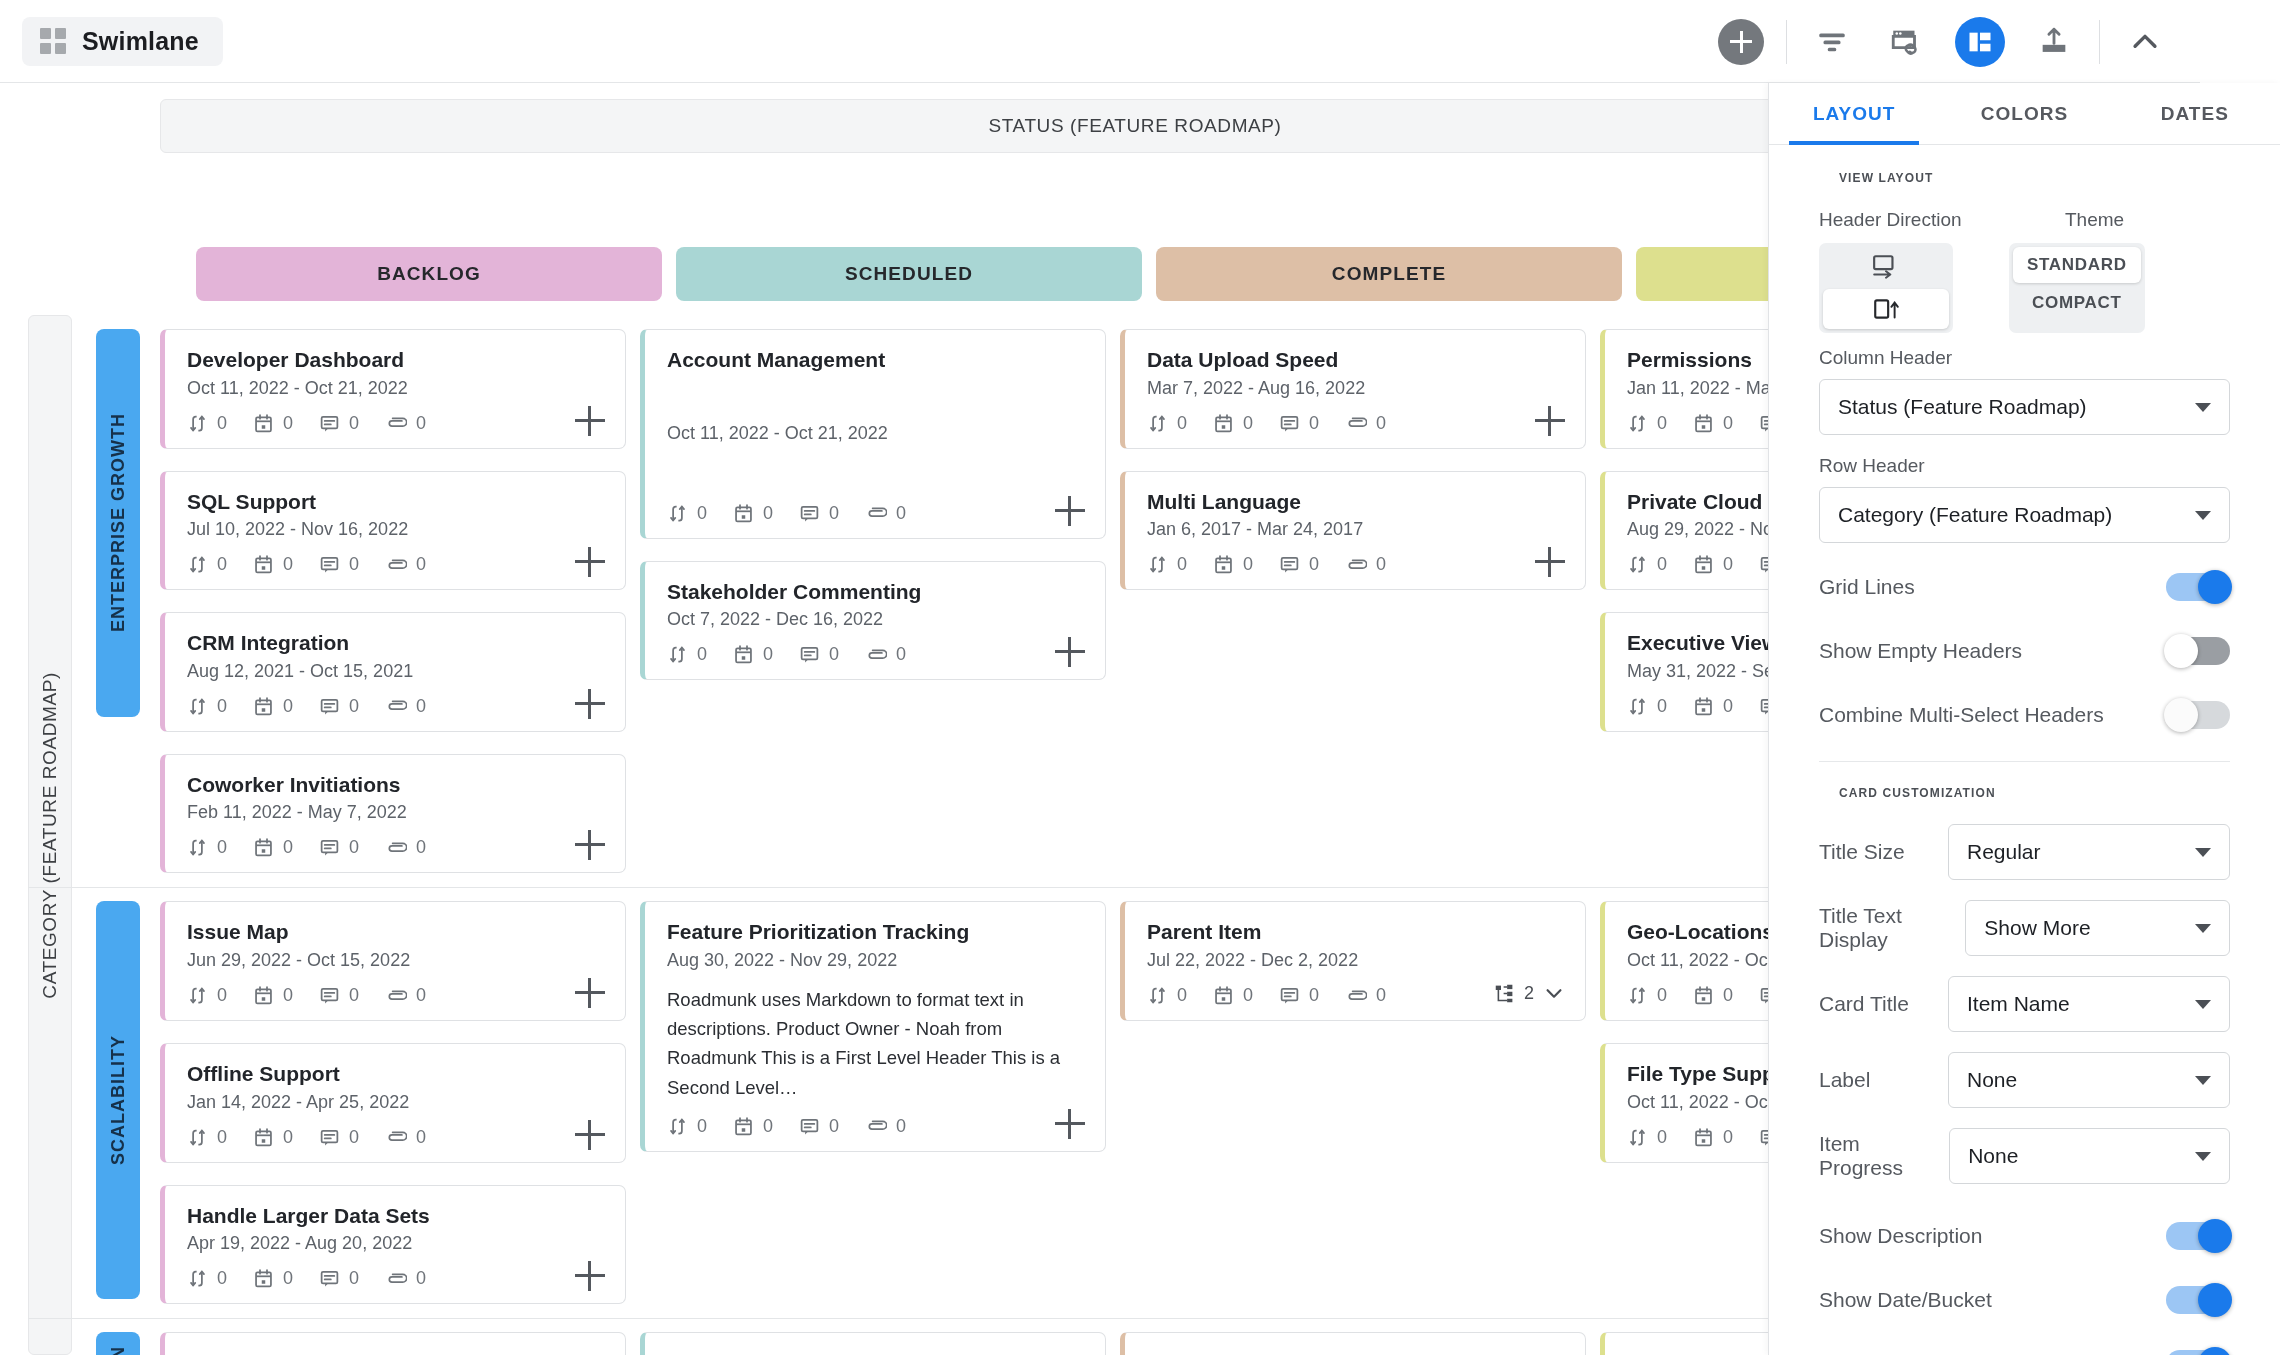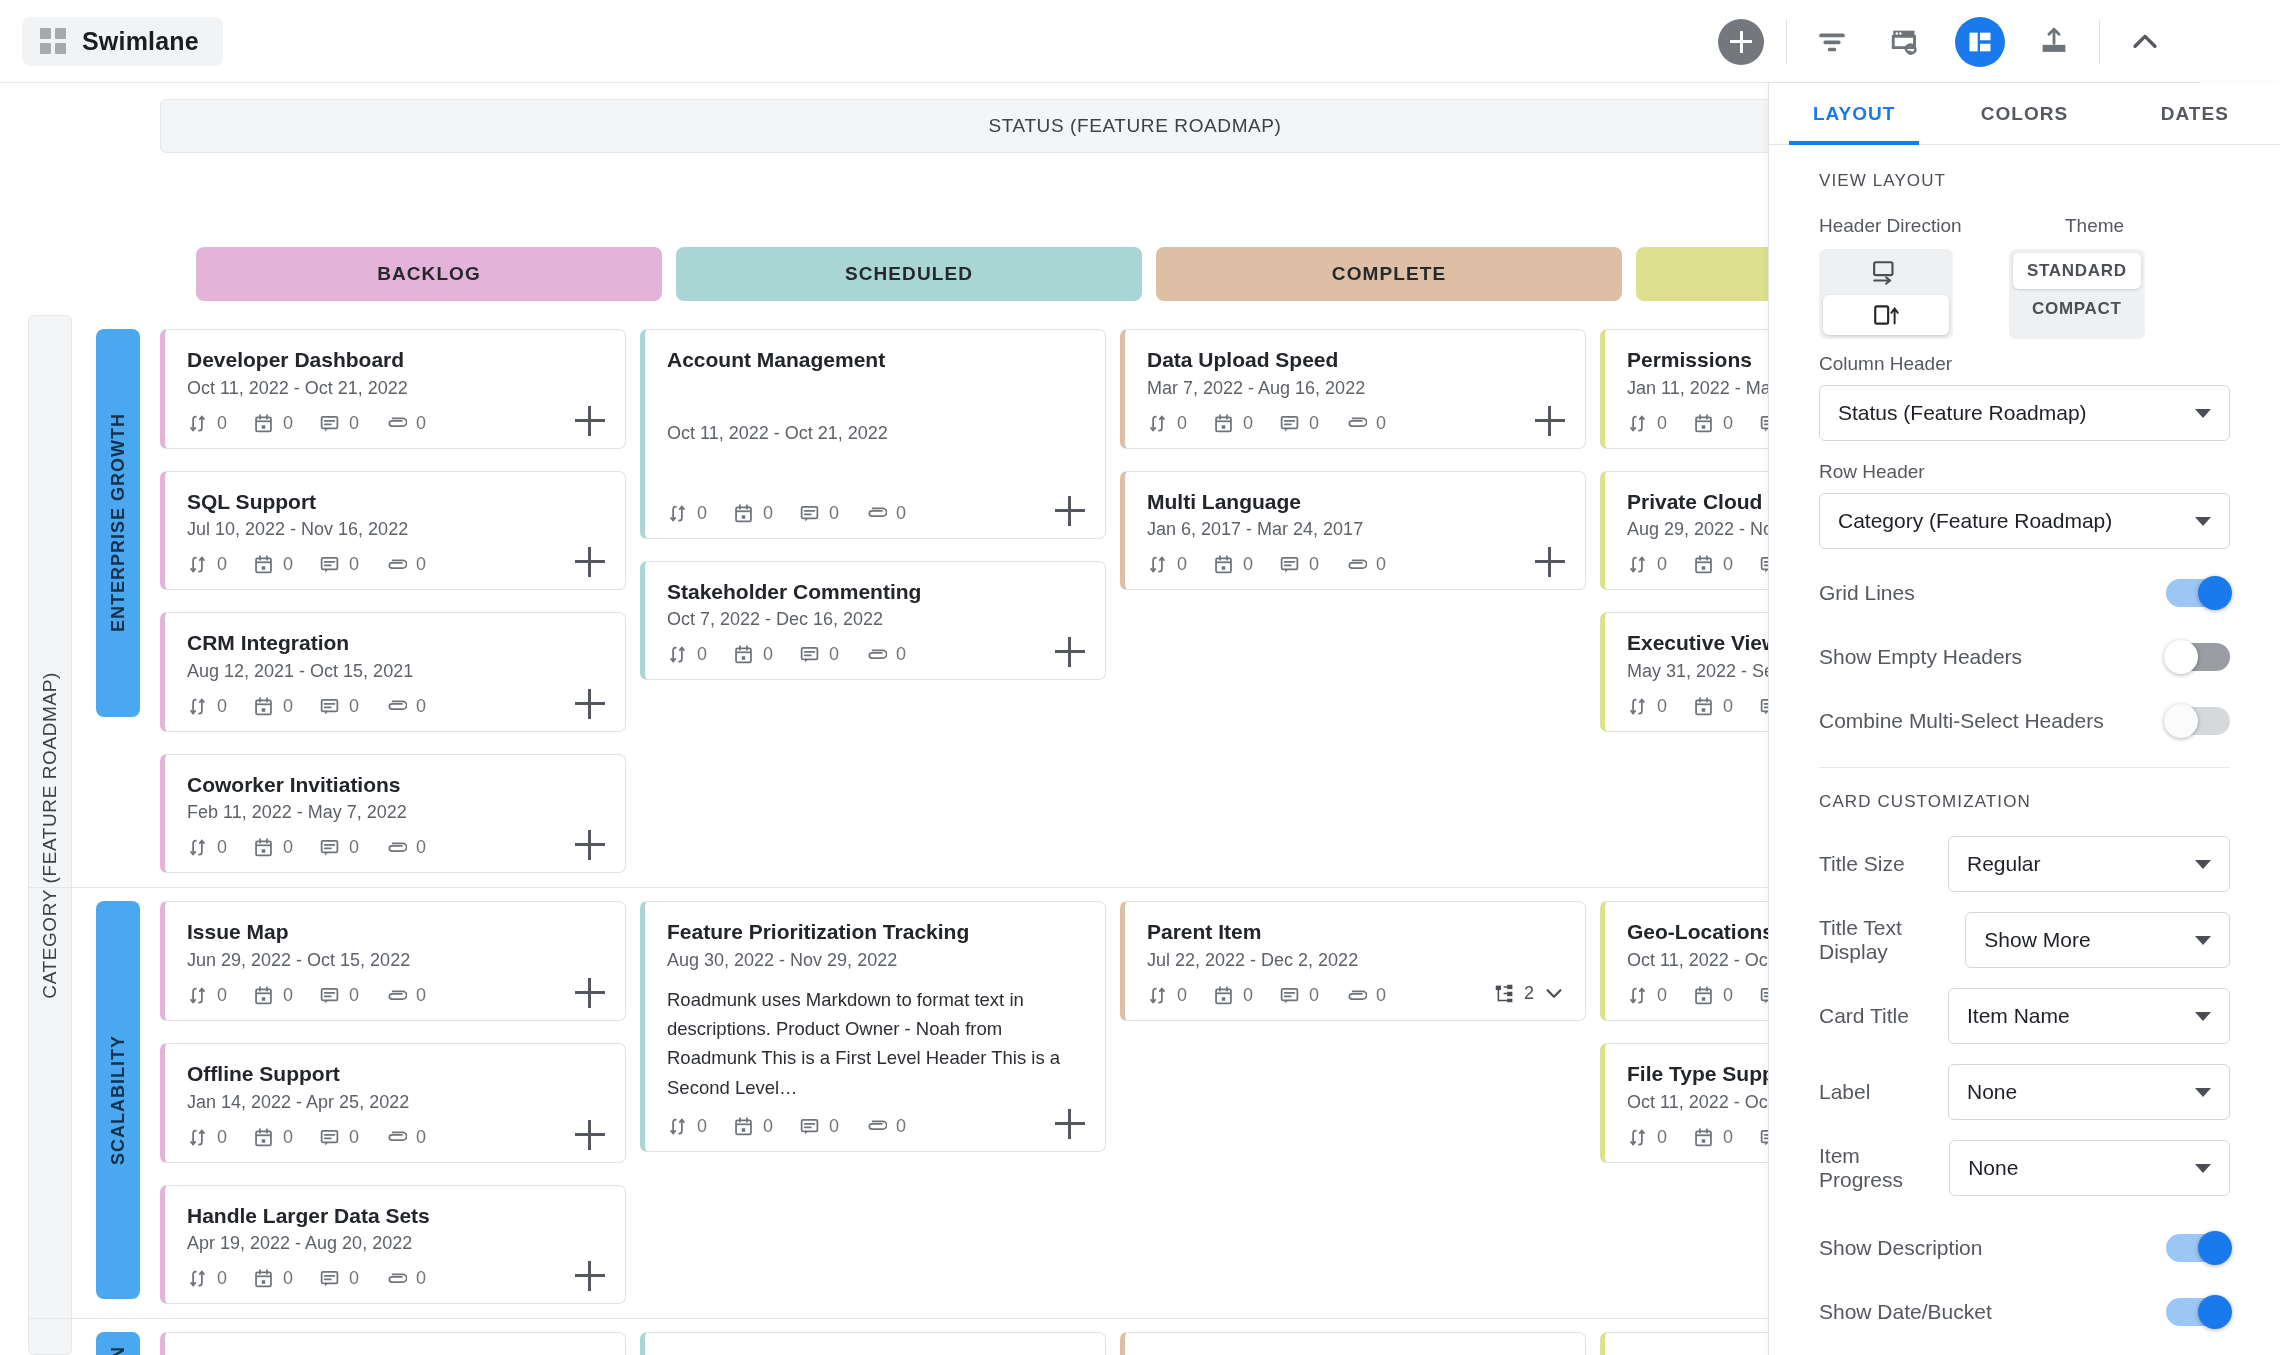--- a/index.html
+++ b/index.html
@@ -100,21 +100,21 @@
     background: #fff; border-left: 1px solid #e1e3e6; z-index: 20;
     box-shadow: -2px 0 6px rgba(0,0,0,.04); }
   .panel-tabs { display: flex; height: 62px; border-bottom: 1px solid #e4e6e8; }
   .ptab { flex: 1; display: flex; align-items: center; justify-content: center;
     font-size: 19px; font-weight: 600; letter-spacing: 1px; color: #56595f; cursor: pointer;
     position: relative; }
   .ptab.active { color: #1a7aeb; }
   .ptab.active::after { content: ""; position: absolute; left: 12%; right: 12%; bottom: -1px;
     height: 4px; background: #1a7aeb; }
   .panel-body { padding: 26px 50px 0 50px; }
-  .sec-title { font-size: 17px; font-weight: 400; letter-spacing: 1.1px; color: #4b4f55; margin-bottom: 24px; }
+  .sec-title { font-size: 12px; font-weight: 700; letter-spacing: 1.1px; color: #4b4f55; margin-bottom: 24px; margin-left: 20px; }
   .fld-label { font-size: 19px; color: #55595f; }
   .row-2 { display: flex; gap: 56px; margin-bottom: 12px; }
   .seg { display: flex; background: #eef0f2; border-radius: 7px; padding: 4px; gap: 2px; width: fit-content; flex-direction: column; }
   .seg-item { padding: 8px 14px; border-radius: 6px; display: flex; align-items: center;
     justify-content: center; cursor: pointer; font-size: 17px; font-weight: 700;
     letter-spacing: .7px; color: #4b4f55; }
   .seg-item.on { background: #fff; box-shadow: 0 1px 3px rgba(0,0,0,.16); }
   .field { margin-top: 14px; }
   .select { height: 56px; border: 1px solid #d4d7da; border-radius: 6px;
     display: flex; align-items: center; padding: 0 18px; font-size: 21px; color: #1d2025;

